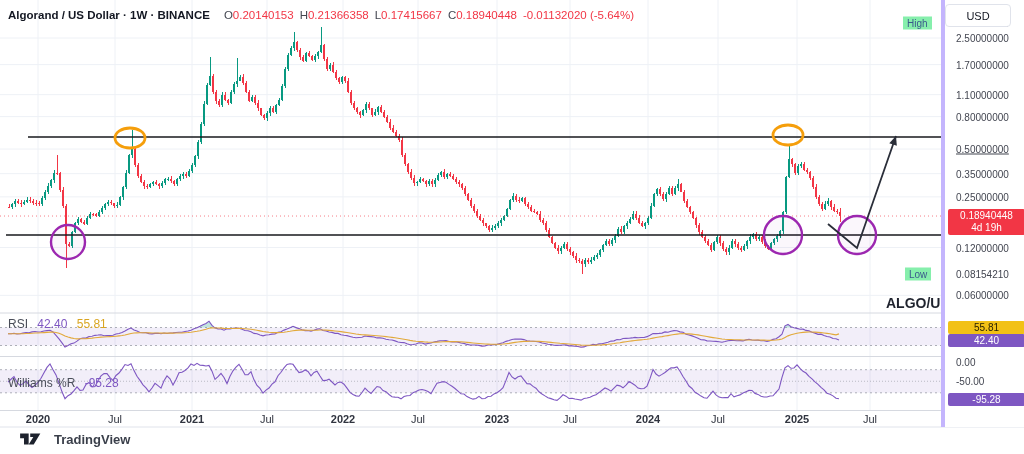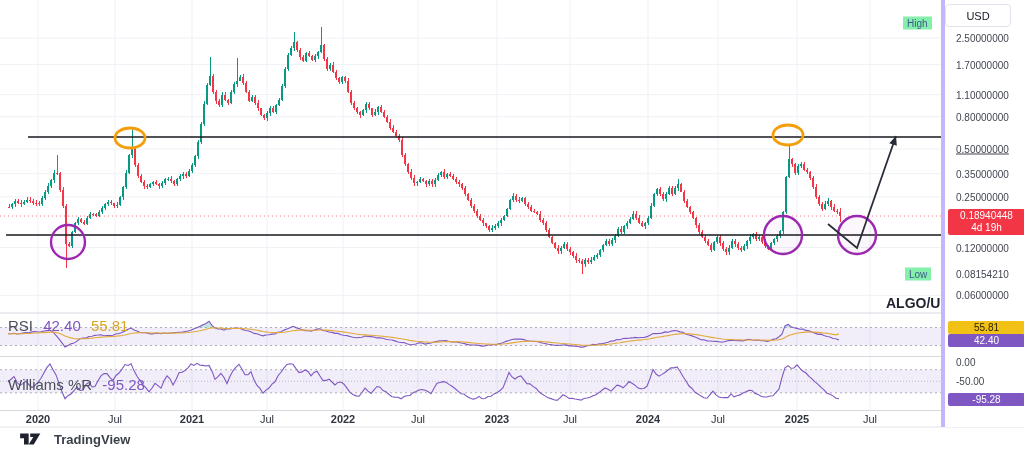--- a/index.html
+++ b/index.html
@@ -19,21 +19,21 @@
   .badge{position:absolute;left:3px;right:3px;border-radius:2px;color:#fff;font-size:10px;
          text-align:center;z-index:5;}
   .badge.red{background:#f23645;line-height:12px;padding:1px 2px;}
   .badge.purple{background:#7e57c2;padding:1px 2px;line-height:11px;}
   .badge.yellow{background:#f2c116;color:#2a2200;padding:1px 2px;line-height:11px;}
   .usd-btn{position:absolute;left:945px;top:4px;width:64px;height:21px;background:#fff;
            border:1px solid #e0e3eb;border-radius:4px;font-size:11px;color:#131722;
            display:flex;align-items:center;justify-content:center;z-index:8;}
   .tlabel{position:absolute;top:413px;font-size:11px;color:#30343f;transform:translateX(-50%);z-index:4;}
   .tlabel.yr{font-weight:700;}
-  .indrow{position:absolute;left:8px;font-size:15px;white-space:nowrap;z-index:5;}
+  .indrow{position:absolute;left:8px;font-size:12px;white-space:nowrap;z-index:5;}
   .indrow .nm{color:#4a4e59;margin-right:6px;}
   .indrow .pv{color:#7e57c2;margin-right:6px;}
   .indrow .yv{color:#d9a521;}
   .watermark{position:absolute;left:886px;top:295px;font-size:14px;font-weight:700;color:#1f232e;z-index:3;}
   .footer{position:absolute;left:20px;top:432px;display:flex;align-items:flex-start;gap:12px;z-index:5;}
   .footer .brand{font-size:13px;font-weight:600;color:#3a3f4a;}
 </style>
 </head>
 <body>
 
@@ -646,20 +646,23 @@
         <ellipse cx="68" cy="242" rx="17" ry="17" fill="rgba(156,39,176,0.04)" stroke="#9c27b0" stroke-width="2.4"></ellipse>
         <ellipse cx="783" cy="235" rx="19" ry="19" fill="rgba(156,39,176,0.04)" stroke="#9c27b0" stroke-width="2.4"></ellipse>
         <ellipse cx="857" cy="235" rx="19" ry="19" fill="rgba(156,39,176,0.04)" stroke="#9c27b0" stroke-width="2.4"></ellipse>
         <ellipse cx="130" cy="138" rx="15" ry="10" fill="none" stroke="#f59e0b" stroke-width="2.8"></ellipse>
         <ellipse cx="788" cy="135" rx="15" ry="10" fill="none" stroke="#f59e0b" stroke-width="2.8"></ellipse>
         <polyline points="828,224 857,248 896,136" fill="none" stroke="#2a2e39" stroke-width="1.8"></polyline>
         <polygon points="896,136 896.8179031221614,145.8148374659369 889.2628392308561,143.1840562895002" fill="#2a2e39"></polygon>
       </g>
     </svg>
 
+  <div class="hdr">
+    <span class="sym">Algorand / US Dollar · 1W · BINANCE</span><span class="ltr">O</span><span class="val">0.20140153</span><span class="ltr">H</span><span class="val">0.21366358</span><span class="ltr">L</span><span class="val">0.17415667</span><span class="ltr">C</span><span class="val">0.18940448</span><span class="chg">-0.01132020 (-5.64%)</span>
+  </div>
 
   <div class="indrow" style="top:317px;">
     <span class="nm">RSI</span>
     <span class="pv">42.40</span>
     <span class="yv">55.81</span>
   </div>
 
   <div class="indrow" style="top:376px;text-align:right;">
     <span class="nm">Williams %R</span>
     <span class="pv">-95.28</span>

